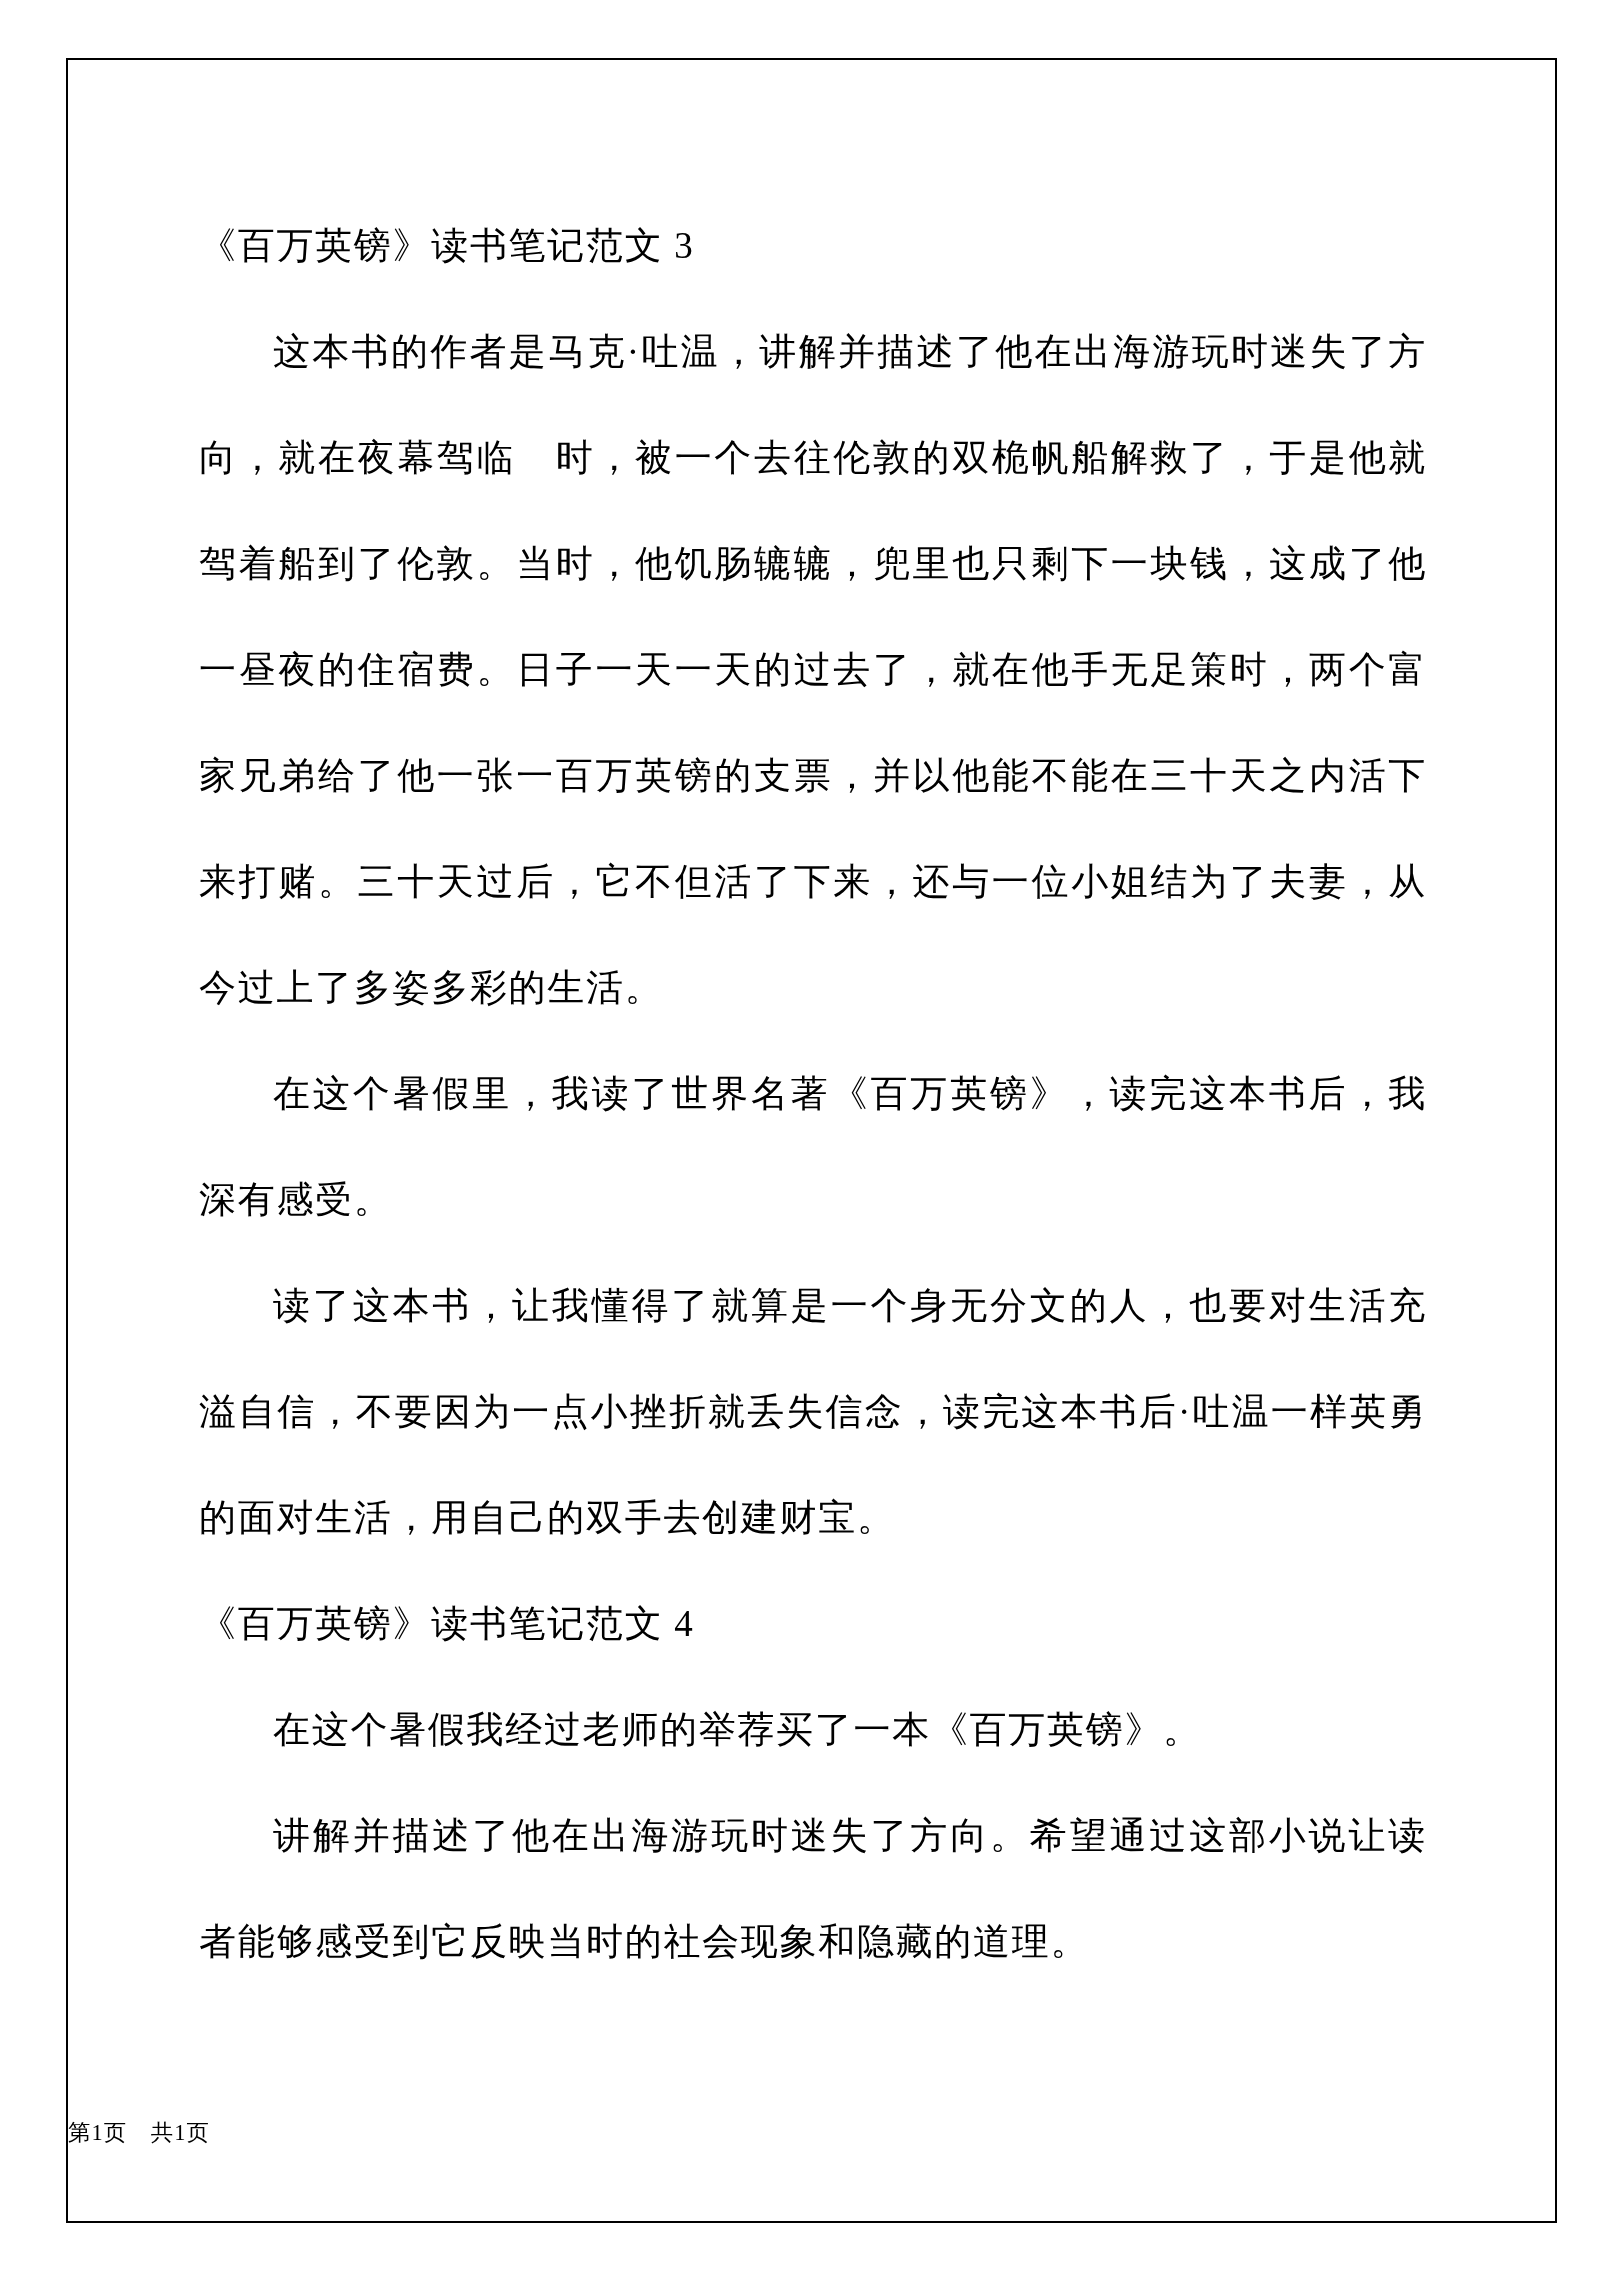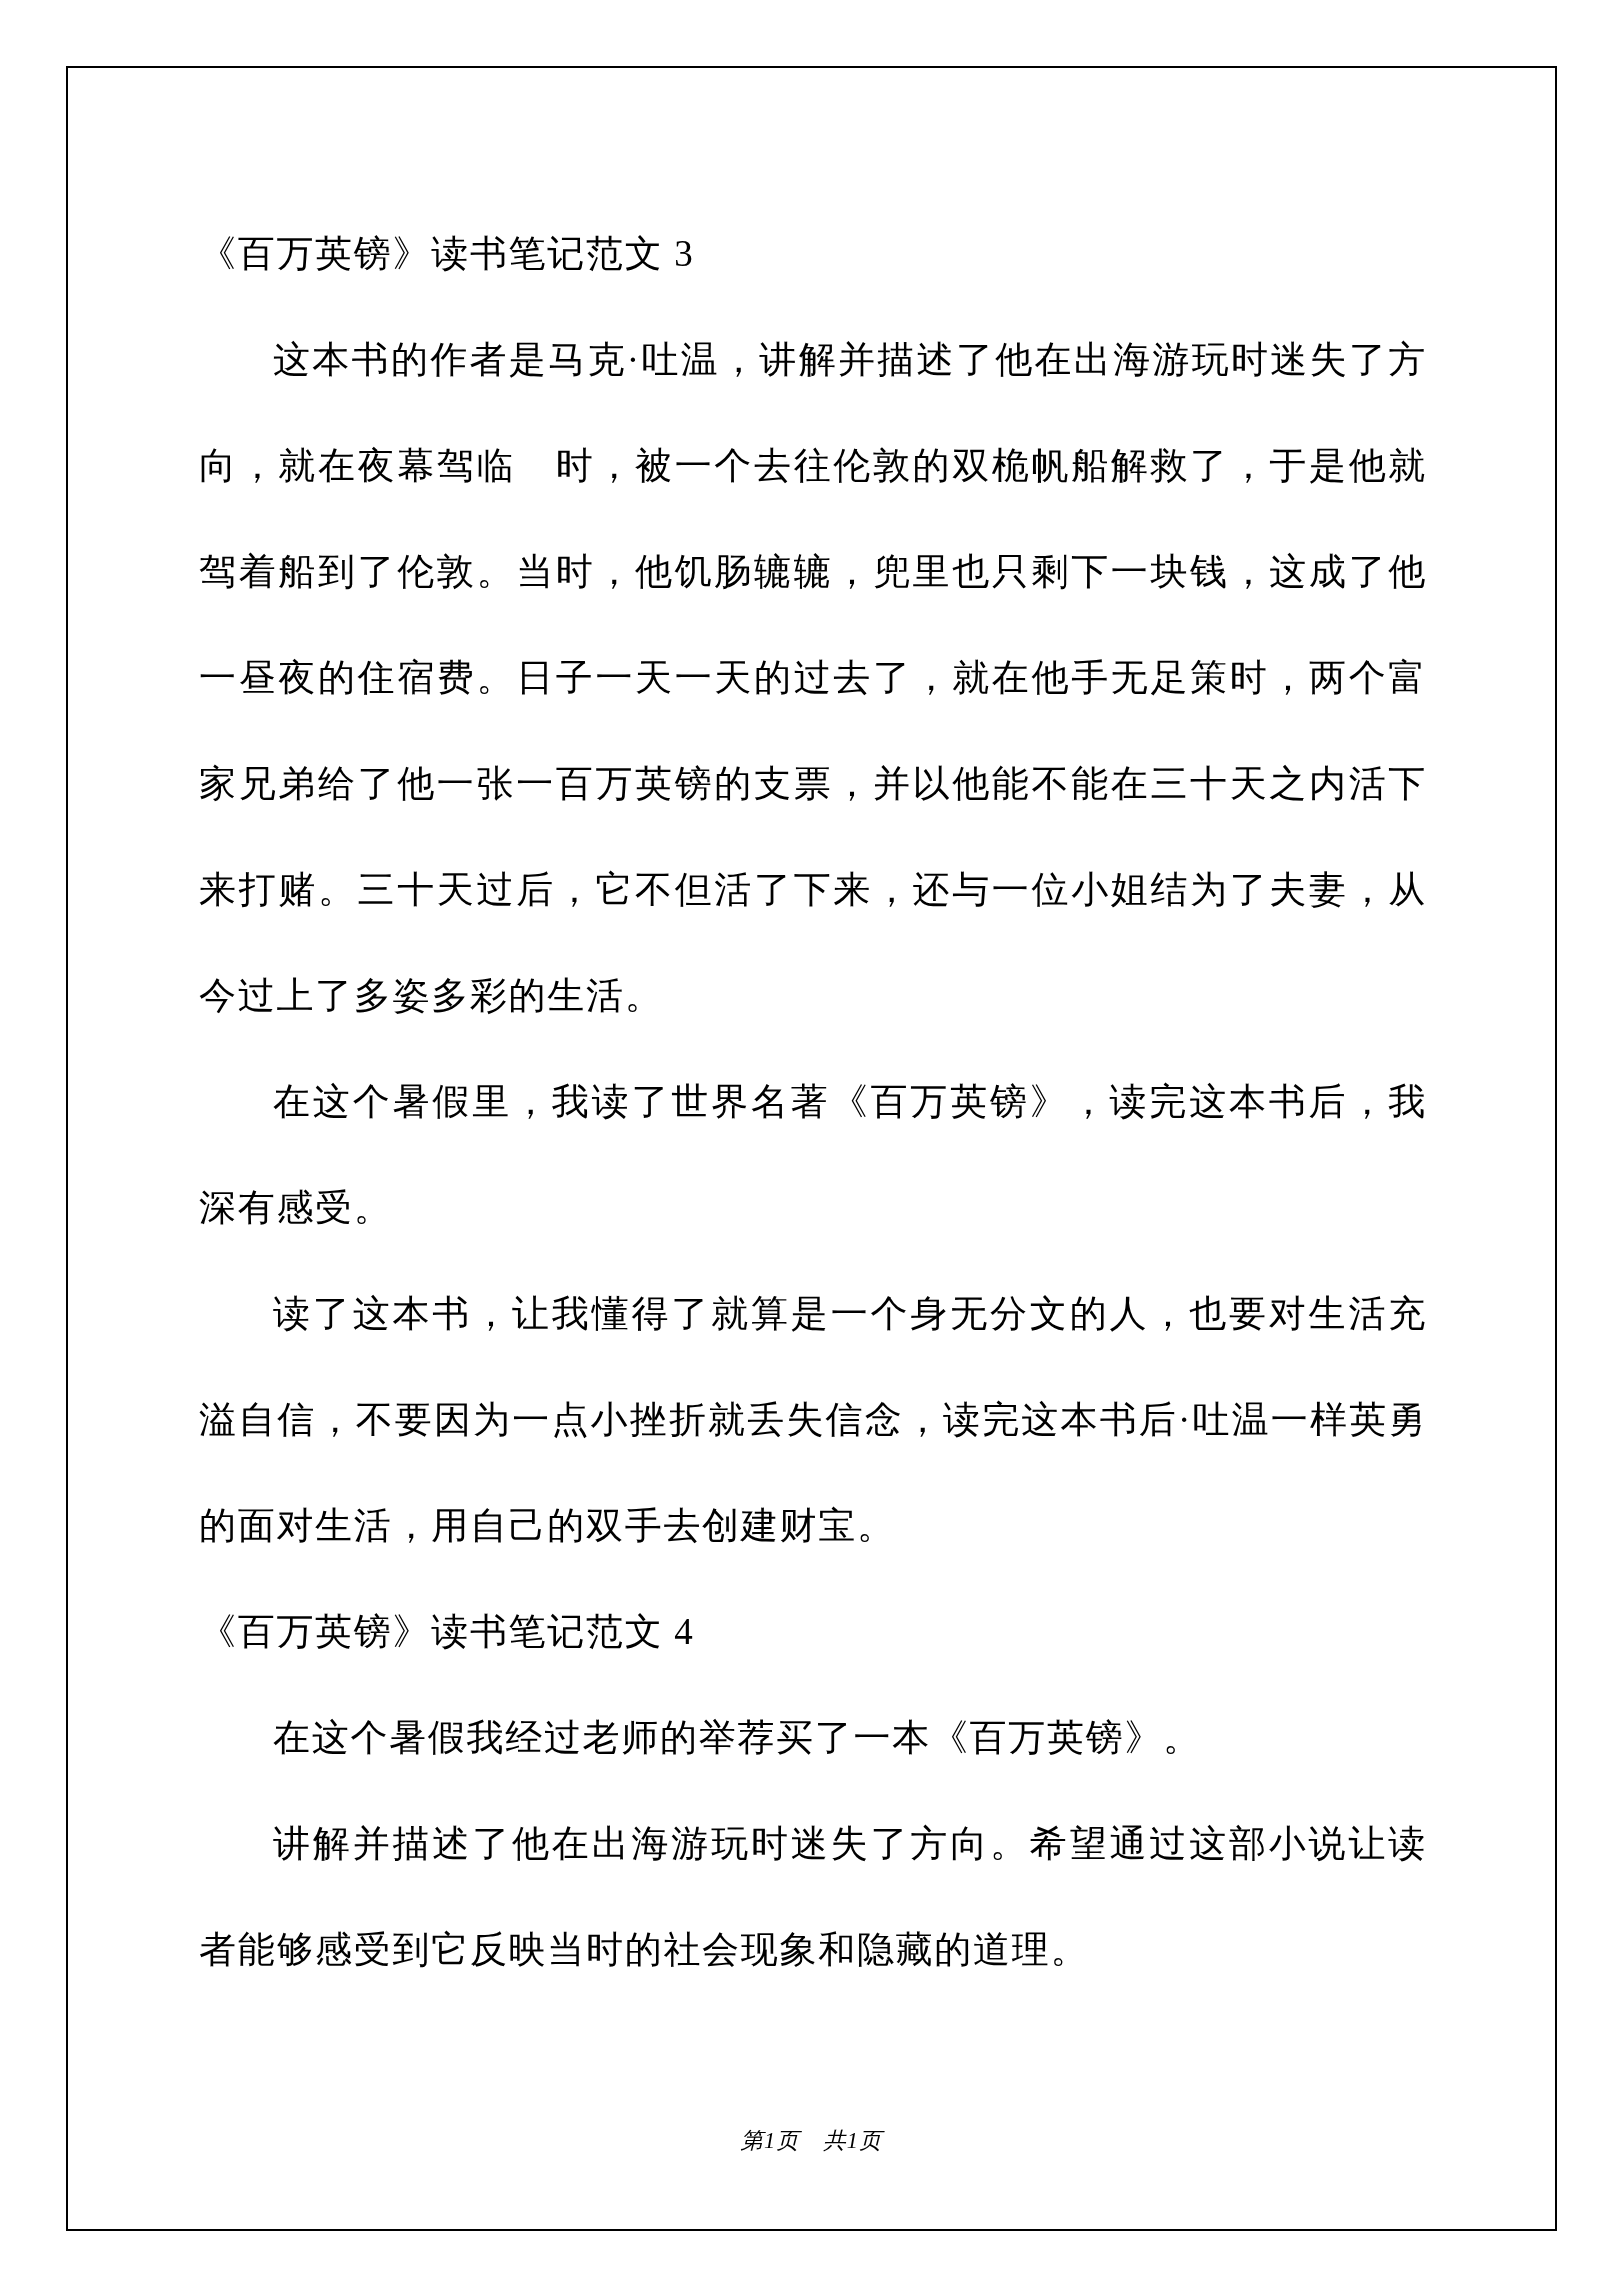--- a/index.html
+++ b/index.html
@@ -10,21 +10,21 @@
     width: 1623px;
     height: 2295px;
     position: relative;
     background: #ffffff;
     font-family: "Liberation Serif", serif;
     color: #000000;
   }
   .page-frame {
     position: absolute;
     left: 66px;
-    top: 66px;
+    top: 58px;
     width: 1491px;
     height: 2165px;
     border: 2.2px solid #000000;
     box-sizing: border-box;
   }
   .doc-body {
     position: absolute;
     left: 131px;
     top: 133px;
     width: 1228px;
@@ -39,25 +39,23 @@
     padding: 0;
   }
   .para.indent {
     text-indent: 2em;
   }
   .doc-footer {
     position: absolute;
     left: 0;
     top: 2059px;
     width: 100%;
-    text-align: center;
     font-size: 22.4px;
     letter-spacing: 1.1px;
     line-height: 27px;
-    font-style: italic;
   }
 </style>
 </head>
 <body>
 
 <div class="page-frame">
   <div class="doc-body">
     <p class="para heading">《百万英镑》读书笔记范文 3</p>
     <p class="para indent">这本书的作者是马克·吐温，讲解并描述了他在出海游玩时迷失了方向，就在夜幕驾临　时，被一个去往伦敦的双桅帆船解救了，于是他就驾着船到了伦敦。当时，他饥肠辘辘，兜里也只剩下一块钱，这成了他一昼夜的住宿费。日子一天一天的过去了，就在他手无足策时，两个富家兄弟给了他一张一百万英镑的支票，并以他能不能在三十天之内活下来打赌。三十天过后，它不但活了下来，还与一位小姐结为了夫妻，从今过上了多姿多彩的生活。</p>
     <p class="para indent">在这个暑假里，我读了世界名著《百万英镑》，读完这本书后，我深有感受。</p>

